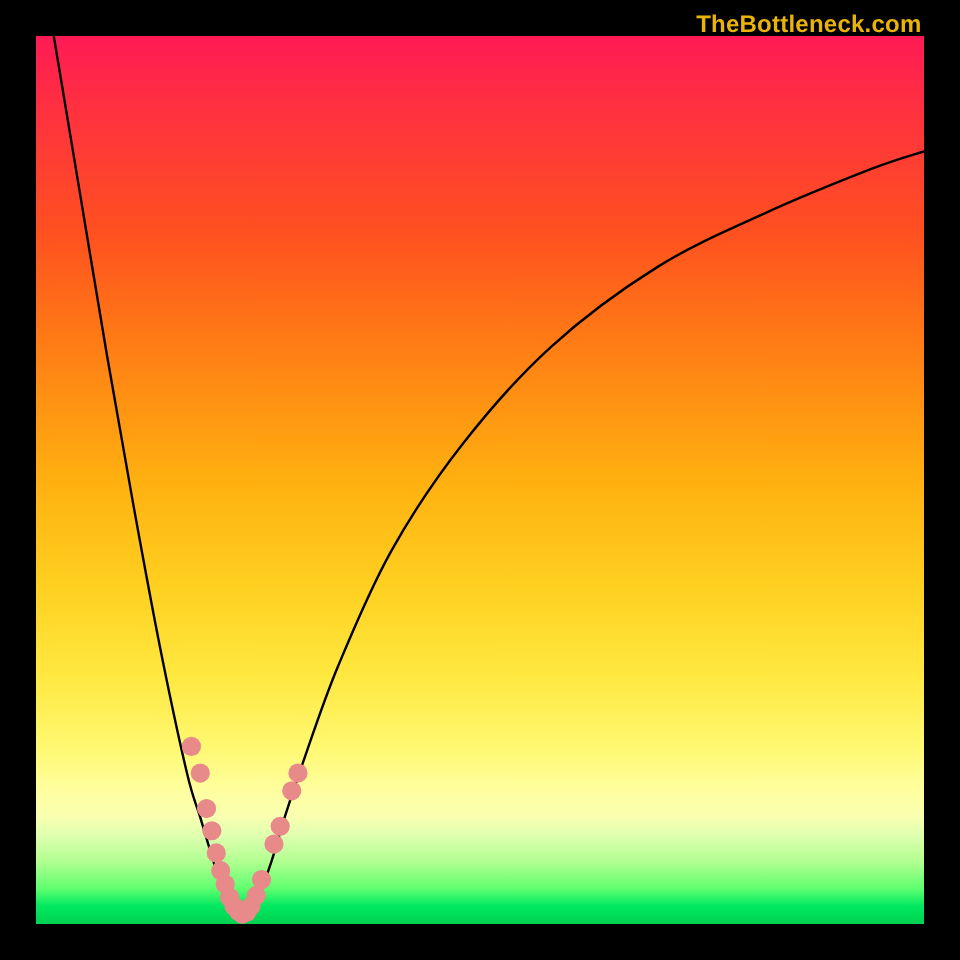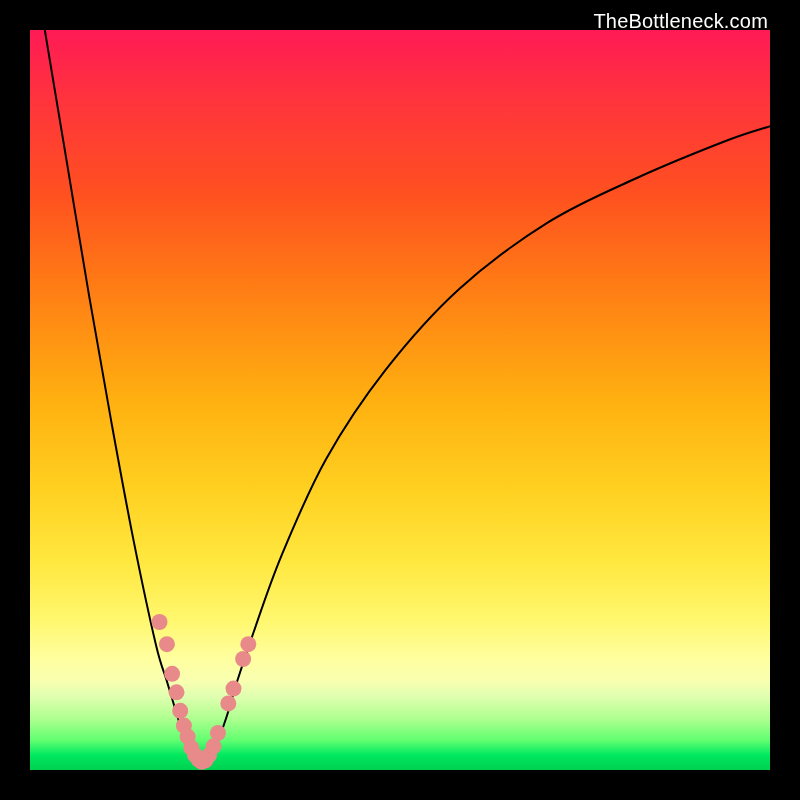--- a/index.html
+++ b/index.html
@@ -42,23 +42,23 @@
       #b0ff90 93%,
       #60ff70 96%,
       #00e860 98%,
       #00d050 100%);
   }
   
   .watermark {
     position: absolute;
     right: 32px;
     top: 10px;
-    color: #ffffff;
+    color: #eab308;
     font-size: 20px;
-    font-weight: normal;
+    font-weight: bold;
     letter-spacing: 0.2px;
   }
   
   svg.curves {
     position: absolute;
     left: 0; top: 0;
     width: 100%;
     height: 100%;
   }
 </style>

